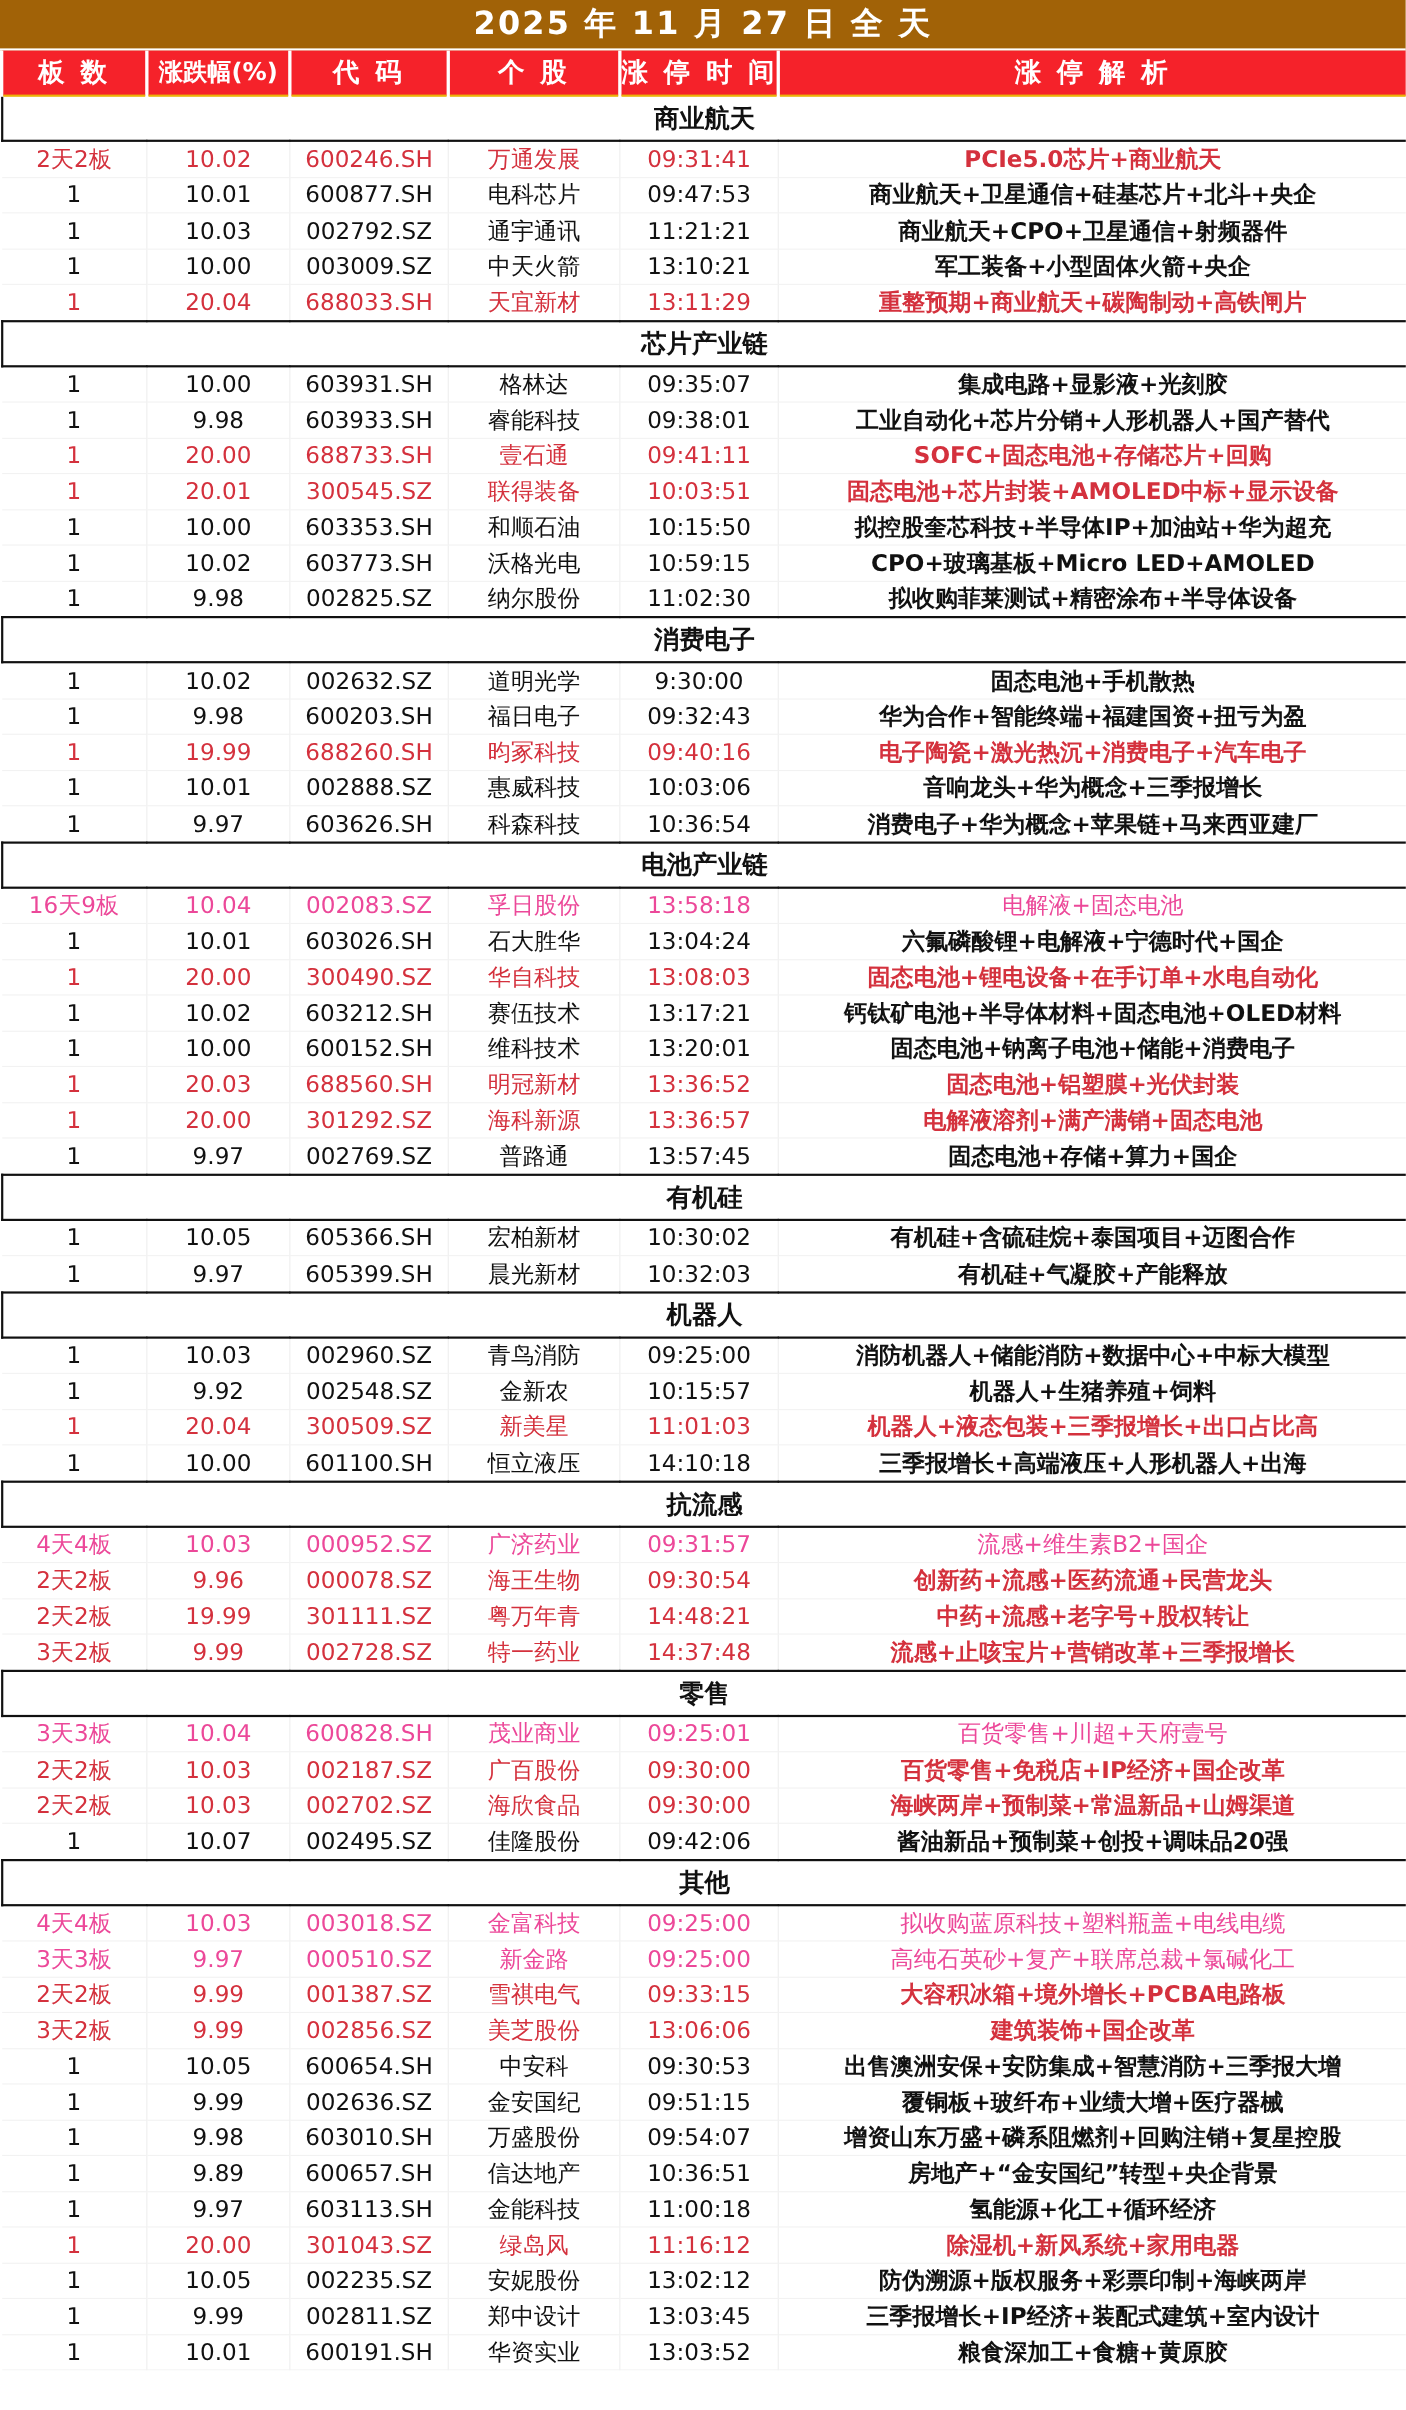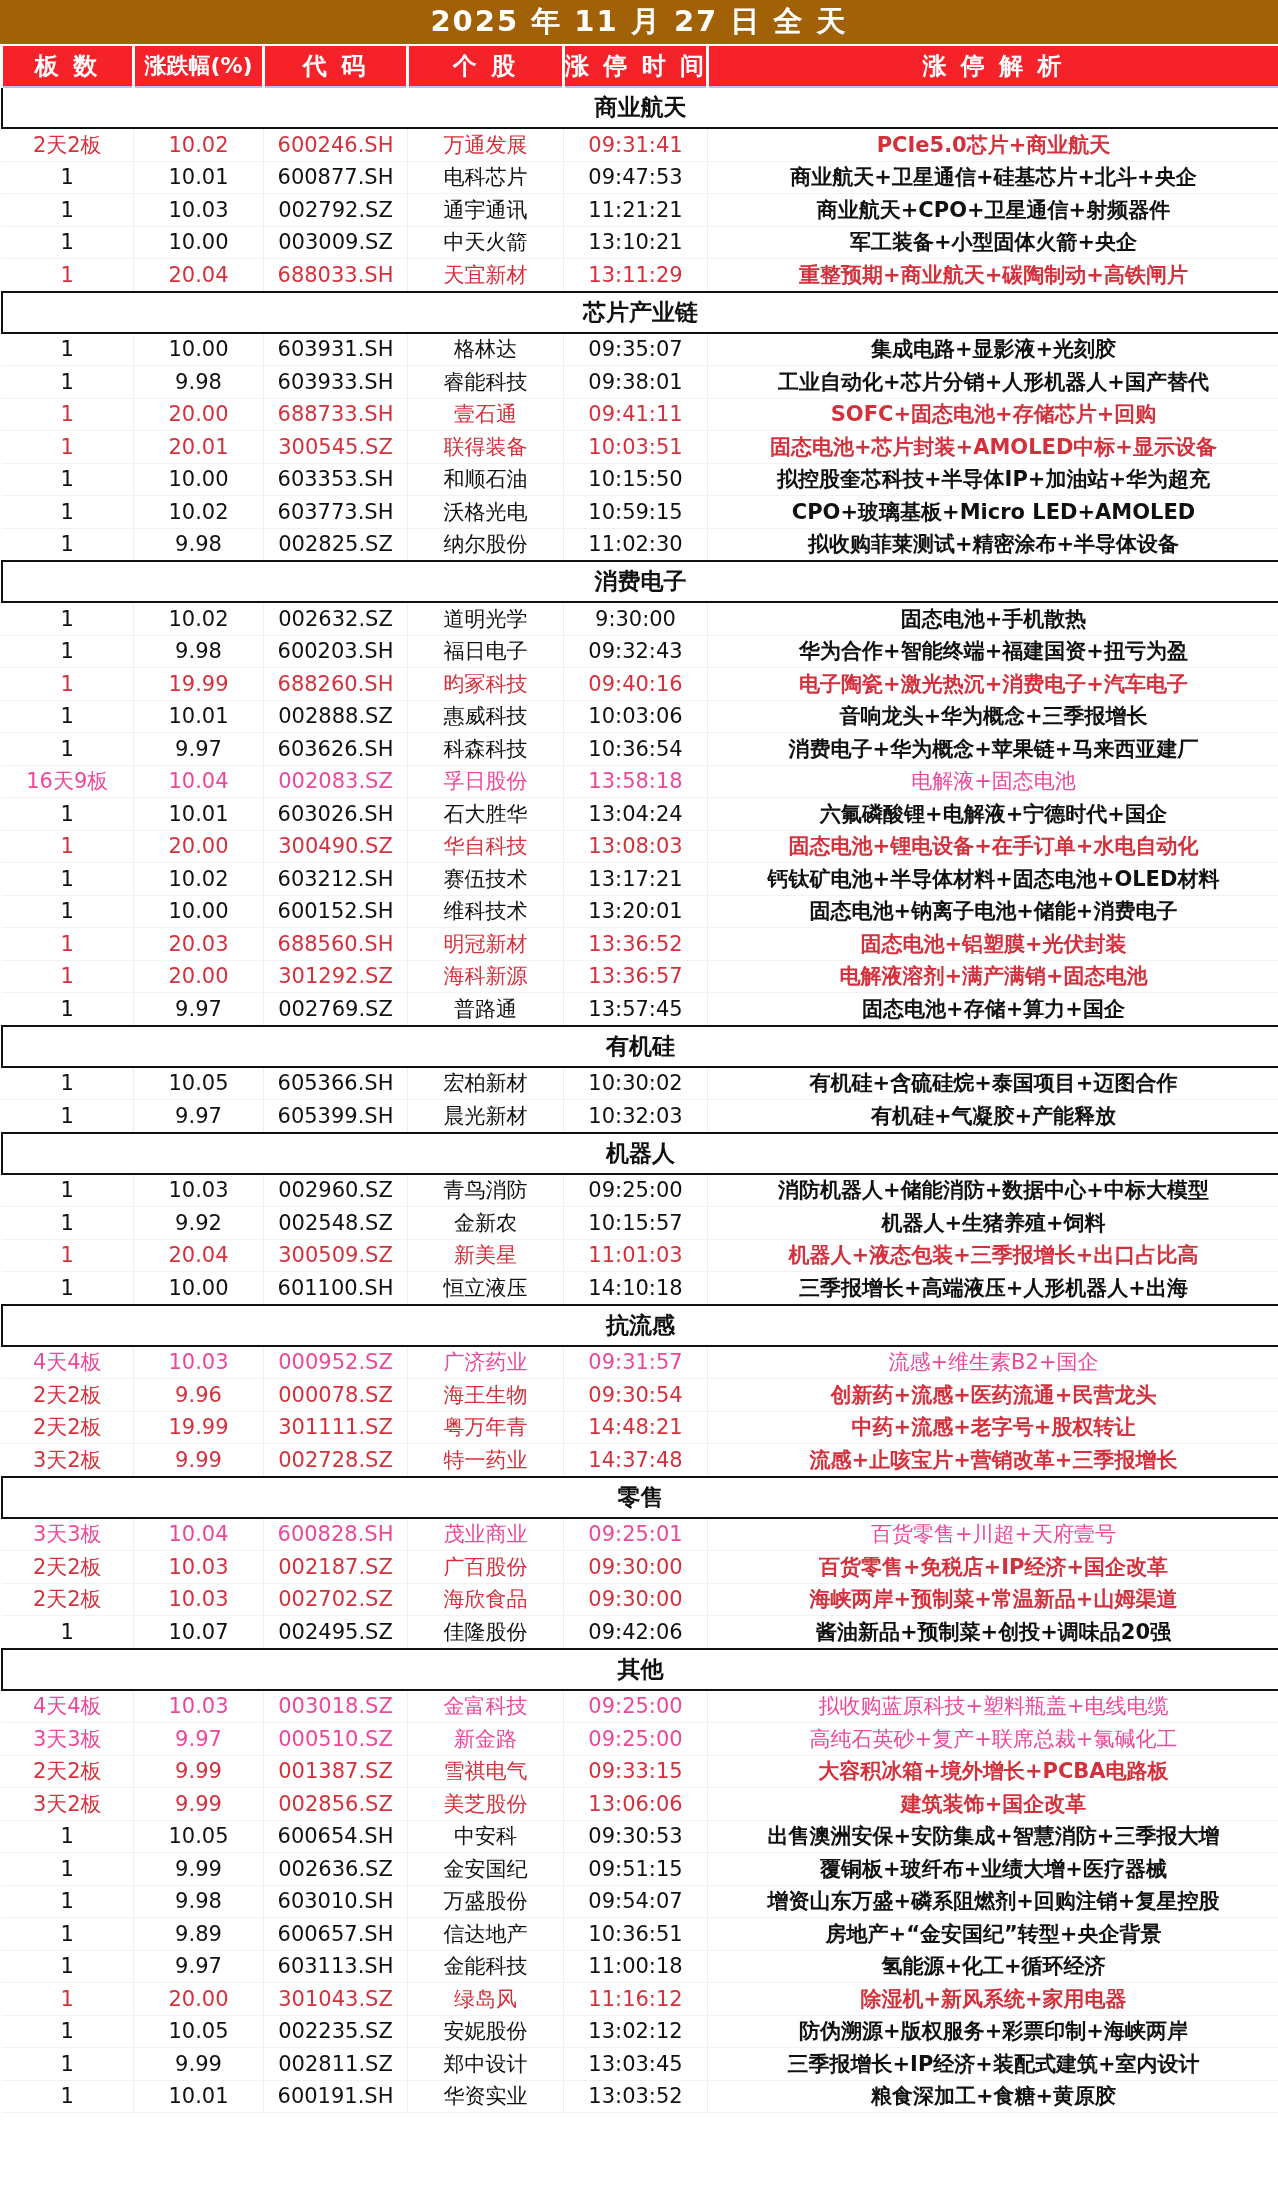--- a/index.html
+++ b/index.html
@@ -9,21 +9,21 @@
     display: flex; align-items: center; justify-content: center;
     font-weight: bold; font-size: 29px; letter-spacing: 2px;
     border-bottom: 2px solid #fff;
   }
   table { border-collapse: collapse; width: 1278px; table-layout: fixed; }
   col.c0 { width: 132px; } col.c1 { width: 130px; } col.c2 { width: 144px; }
   col.c3 { width: 156px; } col.c4 { width: 144px; } col.c5 { width: 572px; }
   thead th {
     background: #f5222a; color: #fff; font-weight: bold; font-size: 24px;
     height: 40px; border-left: 3px solid #fff; border-right: 3px solid #fff;
-    border-bottom: 2px solid #c4b5fd; padding: 0; letter-spacing: 3px; white-space: nowrap;
+    border-bottom: 2px solid #eab308; padding: 0; letter-spacing: 3px; white-space: nowrap;
   }
   thead th.pct { letter-spacing: 0; font-size: 22px; }
   tr.section td {
     height: 37px; text-align: center; font-weight: bold; font-size: 23px;
     border-top: 2px solid #111; border-bottom: 2px solid #111;
     border-left: 2px solid #111; border-right: 2px solid #111;
     color: #111;
   }
   tr.row td {
     height: 31.5px; font-size: 21px; text-align: center; padding: 0;
@@ -197,20 +197,23 @@
         <td class="rsn">音响龙头+华为概念+三季报增长</td>
       </tr>
       <tr class="row normal">
         <td>1</td>
         <td>9.97</td>
         <td>603626.SH</td>
         <td>科森科技</td>
         <td>10:36:54</td>
         <td class="rsn">消费电子+华为概念+苹果链+马来西亚建厂</td>
       </tr>
+      <tr class="section">
+        <td colspan="6">电池产业链</td>
+      </tr>
       <tr class="row hot">
         <td>16天9板</td>
         <td>10.04</td>
         <td>002083.SZ</td>
         <td>孚日股份</td>
         <td>13:58:18</td>
         <td class="rsn">电解液+固态电池</td>
       </tr>
       <tr class="row normal">
         <td>1</td>

